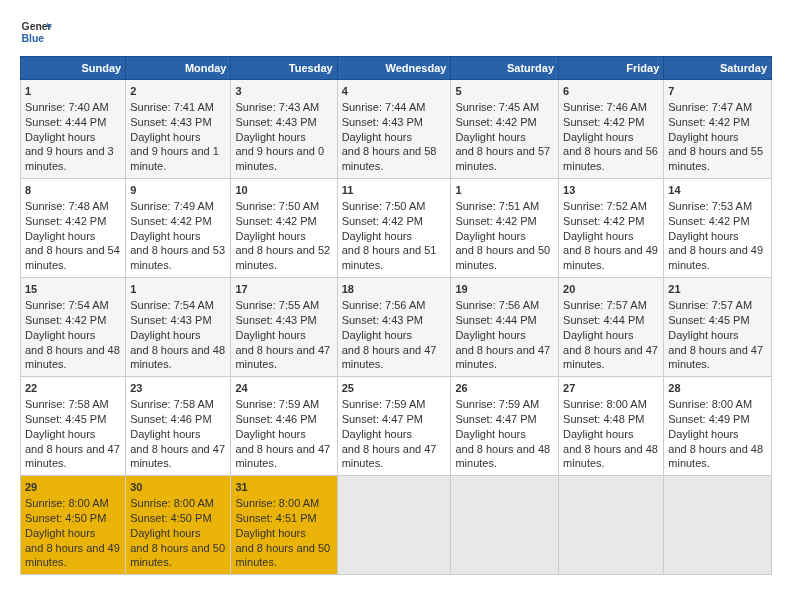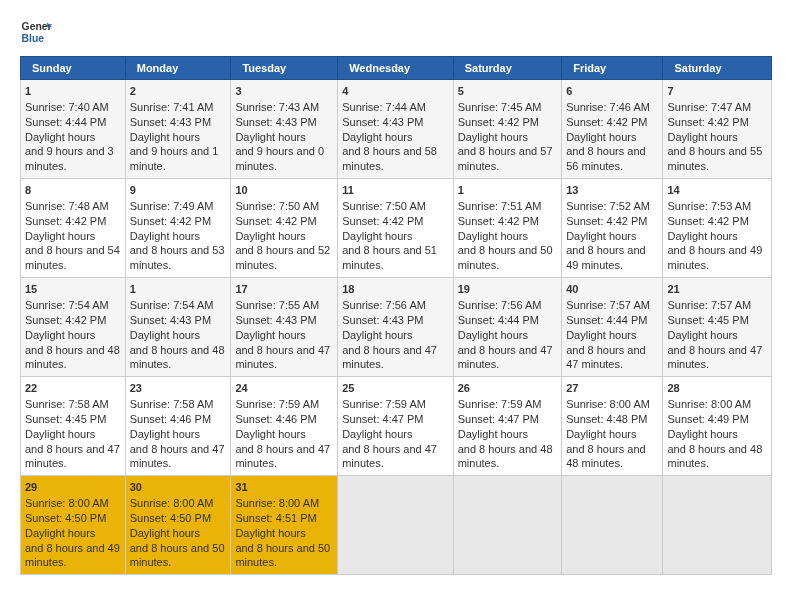--- a/index.html
+++ b/index.html
@@ -47,23 +47,23 @@
     table {
       width: 100%;
       border-collapse: collapse;
       font-size: 9.5px;
     }
     thead tr th {
       background: #2962a8;
       color: #fff;
       font-size: 11px;
       font-weight: bold;
-      padding: 5px 11px;
+      padding: 5px 4px;
       border: 1px solid #1a4e8c;
-      text-align: left;
+      text-align: right;
     }
     tbody tr td {
       border: 1px solid #ccc;
       vertical-align: top;
       padding: 4px 4px;
       height: 82px;
       background: #fff;
       color: #333;
       line-height: 1.35;
     }
@@ -136,21 +136,21 @@
           <td><span class="day-num">1</span><span class="day-info">Sunrise: 7:51 AM<br>Sunset: 4:42 PM<br>Daylight hours<br>and 8 hours and 50 minutes.</span></td>
           <td><span class="day-num">13</span><span class="day-info">Sunrise: 7:52 AM<br>Sunset: 4:42 PM<br>Daylight hours<br>and 8 hours and 49 minutes.</span></td>
           <td><span class="day-num">14</span><span class="day-info">Sunrise: 7:53 AM<br>Sunset: 4:42 PM<br>Daylight hours<br>and 8 hours and 49 minutes.</span></td>
         </tr>
         <tr>
           <td><span class="day-num">15</span><span class="day-info">Sunrise: 7:54 AM<br>Sunset: 4:42 PM<br>Daylight hours<br>and 8 hours and 48 minutes.</span></td>
           <td><span class="day-num">1</span><span class="day-info">Sunrise: 7:54 AM<br>Sunset: 4:43 PM<br>Daylight hours<br>and 8 hours and 48 minutes.</span></td>
           <td><span class="day-num">17</span><span class="day-info">Sunrise: 7:55 AM<br>Sunset: 4:43 PM<br>Daylight hours<br>and 8 hours and 47 minutes.</span></td>
           <td><span class="day-num">18</span><span class="day-info">Sunrise: 7:56 AM<br>Sunset: 4:43 PM<br>Daylight hours<br>and 8 hours and 47 minutes.</span></td>
           <td><span class="day-num">19</span><span class="day-info">Sunrise: 7:56 AM<br>Sunset: 4:44 PM<br>Daylight hours<br>and 8 hours and 47 minutes.</span></td>
-          <td><span class="day-num">40</span><span class="day-info">Sunrise: 7:57 AM<br>Sunset: 4:44 PM<br>Daylight hours<br>and 8 hours and 47 minutes.</span></td>
+          <td><span class="day-num">20</span><span class="day-info">Sunrise: 7:57 AM<br>Sunset: 4:44 PM<br>Daylight hours<br>and 8 hours and 47 minutes.</span></td>
           <td><span class="day-num">21</span><span class="day-info">Sunrise: 7:57 AM<br>Sunset: 4:45 PM<br>Daylight hours<br>and 8 hours and 47 minutes.</span></td>
         </tr>
         <tr>
           <td><span class="day-num">22</span><span class="day-info">Sunrise: 7:58 AM<br>Sunset: 4:45 PM<br>Daylight hours<br>and 8 hours and 47 minutes.</span></td>
           <td><span class="day-num">23</span><span class="day-info">Sunrise: 7:58 AM<br>Sunset: 4:46 PM<br>Daylight hours<br>and 8 hours and 47 minutes.</span></td>
           <td><span class="day-num">24</span><span class="day-info">Sunrise: 7:59 AM<br>Sunset: 4:46 PM<br>Daylight hours<br>and 8 hours and 47 minutes.</span></td>
           <td><span class="day-num">25</span><span class="day-info">Sunrise: 7:59 AM<br>Sunset: 4:47 PM<br>Daylight hours<br>and 8 hours and 47 minutes.</span></td>
           <td><span class="day-num">26</span><span class="day-info">Sunrise: 7:59 AM<br>Sunset: 4:47 PM<br>Daylight hours<br>and 8 hours and 48 minutes.</span></td>
           <td><span class="day-num">27</span><span class="day-info">Sunrise: 8:00 AM<br>Sunset: 4:48 PM<br>Daylight hours<br>and 8 hours and 48 minutes.</span></td>
           <td><span class="day-num">28</span><span class="day-info">Sunrise: 8:00 AM<br>Sunset: 4:49 PM<br>Daylight hours<br>and 8 hours and 48 minutes.</span></td>

